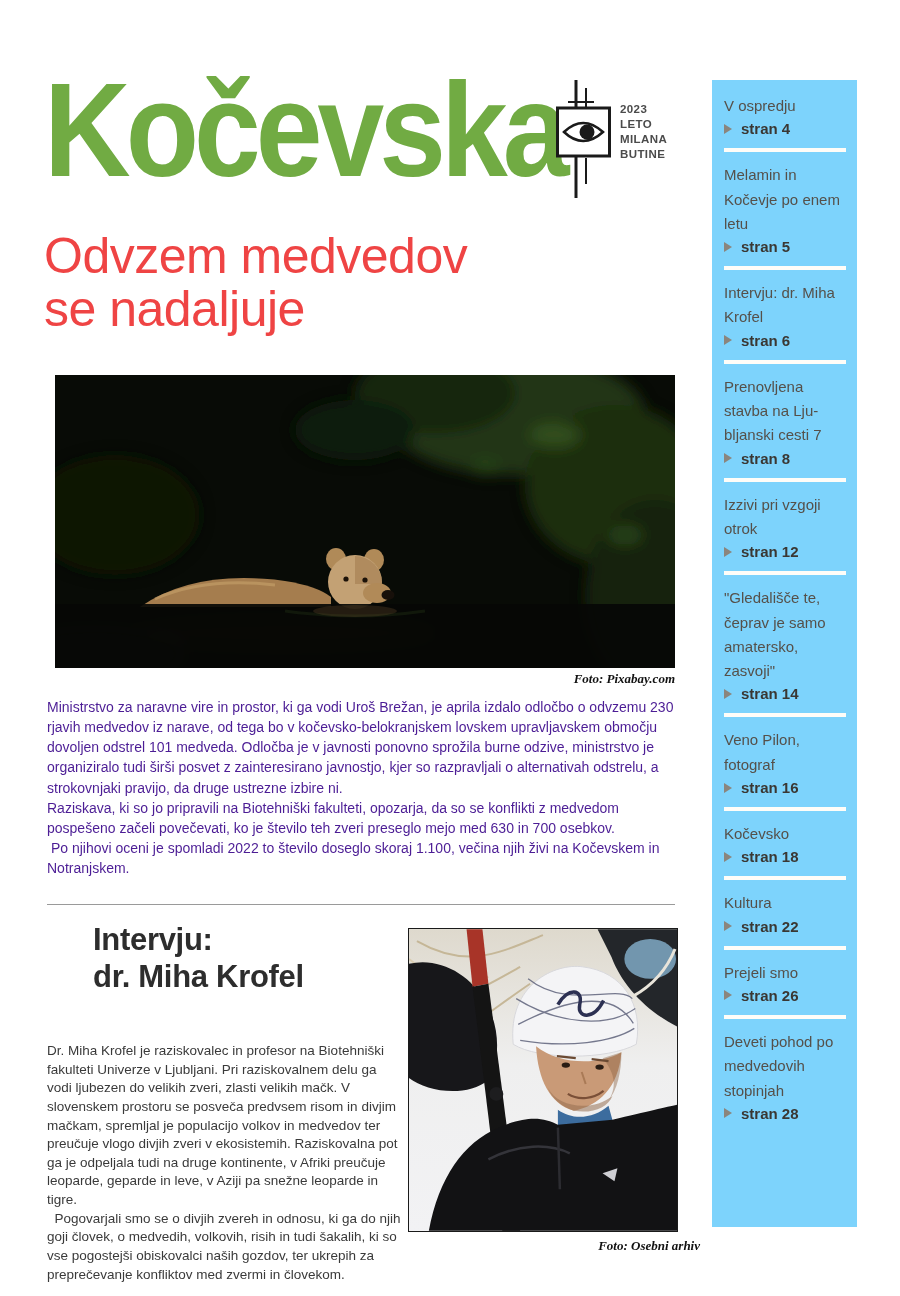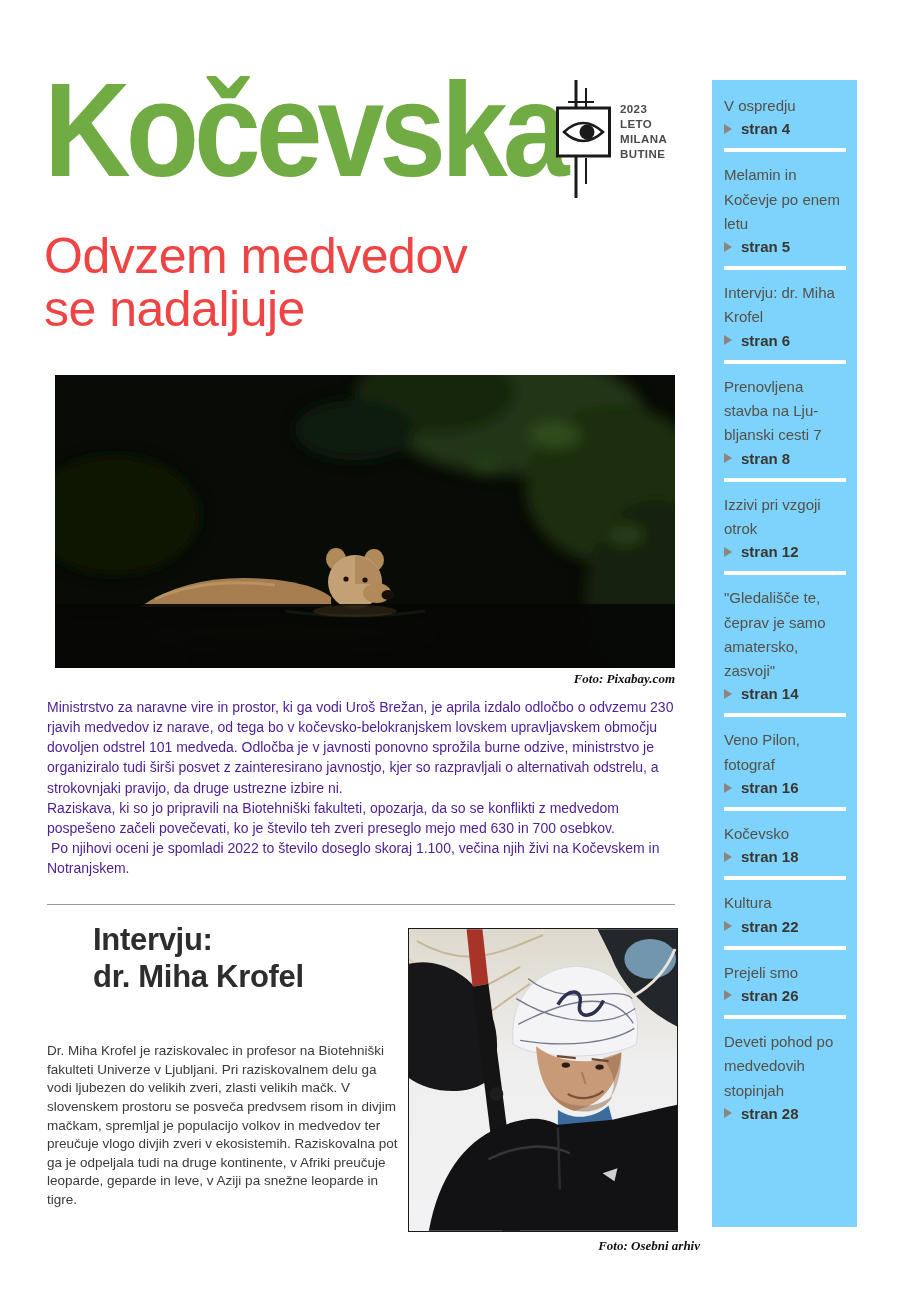--- a/index.html
+++ b/index.html
@@ -133,20 +133,21 @@
   <div class="rule"></div>
 
   <div class="iv-heading">
     <div>Intervju:</div>
     <div>dr. Miha Krofel</div>
   </div>
 
   <div class="iv-text">
 
   <p>Dr. Miha Krofel je raziskovalec in profesor na Biotehniški fakulteti Univerze v Ljubljani. Pri raziskovalnem delu ga vodi ljubezen do velikih zveri, zlasti velikih mačk. V slovenskem prostoru se posveča predvsem risom in divjim mačkam, spremljal je populacijo volkov in medvedov ter preučuje vlogo divjih zveri v ekosistemih. Raziskovalna pot ga je odpeljala tudi na druge kontinente, v Afriki preučuje leoparde, geparde in leve, v Aziji pa snežne leoparde in tigre.</p>
+      <p>&nbsp;&nbsp;Pogovarjali smo se o divjih zvereh in odnosu, ki ga do njih goji človek, o medvedih, volkovih, risih in tudi šakalih, ki so vse pogostejši obiskovalci naših gozdov, ter ukrepih za preprečevanje konfliktov med zvermi in človekom.</p>
     </div>
 
   <div class="iv-photo">
     <svg width="268" height="302" viewBox="0 0 270 304">
       <defs>
           <linearGradient id="snow" x1="0" y1="0" x2="0" y2="1">
         <stop offset="0" stop-color="#ded9cd"></stop>
             <stop offset=".45" stop-color="#efefef"></stop>
             <stop offset="1" stop-color="#f2f2f4"></stop>
       </linearGradient>

